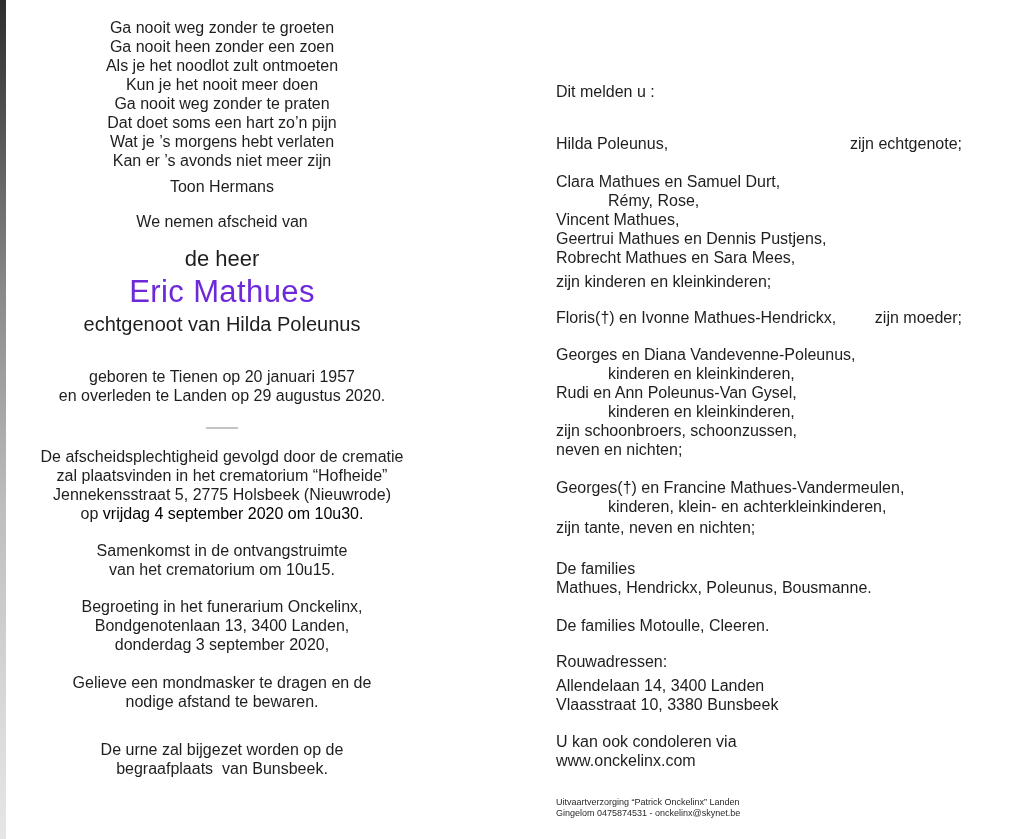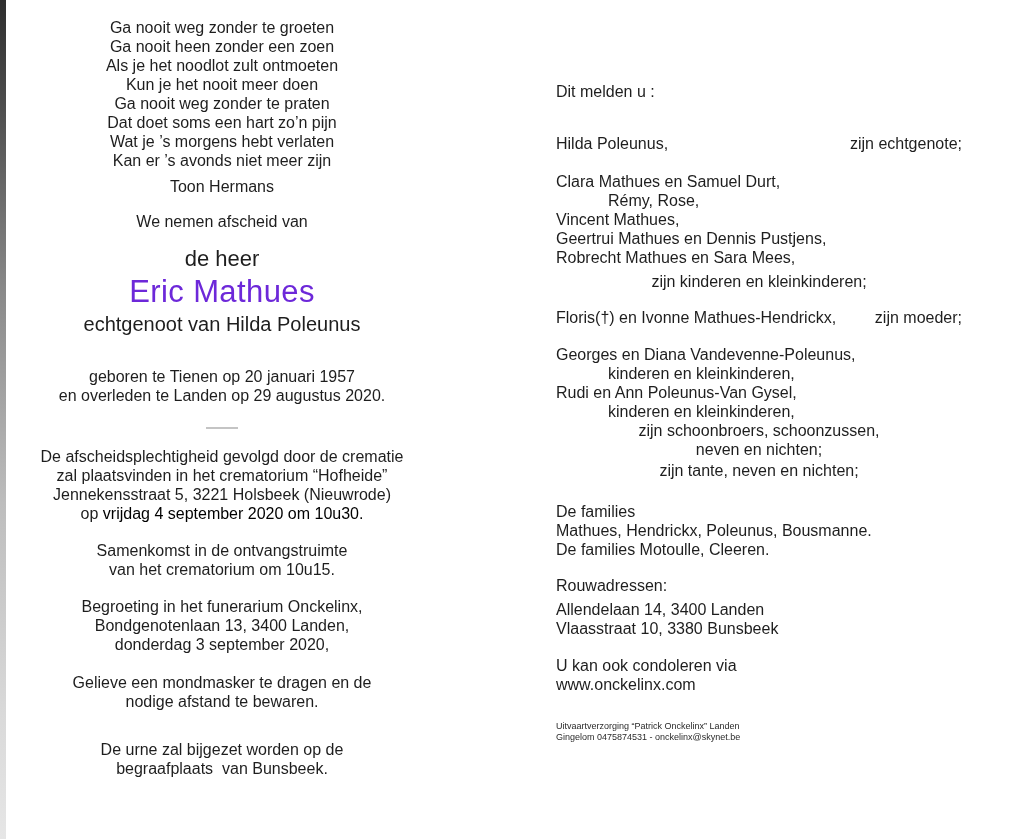--- a/index.html
+++ b/index.html
@@ -28,21 +28,21 @@
     text-align:left; font-size:16px; line-height:19px;
   }
 
   .honorific { font-size:22px; line-height:26px; }
   .deceased-name { font-size:31px; line-height:36px; letter-spacing:0.4px; color:#6d28d9; }
   .spouse-line { font-size:20px; line-height:24px; }
   .bold { font-weight:400; color:#000; }
   .divider { width:32px; border-top:2px solid #c4c4c4; margin:22px auto 0 auto; }
   .row-between { display:flex; justify-content:space-between; align-items:baseline;gap:28px; }
   .indent { padding-left:52px; }
-  .right { text-align:center; }
+  .right { text-align:left; }
   .ws-pre { white-space:pre-wrap; }
   .footer-note { font-size:9px; line-height:11px; color:#2a2a2a; }
 </style>
 </head>
 <body>
 
 <div class="page">
   <div class="edge-artifact"></div>
 
   <div class="col-left">
@@ -66,21 +66,21 @@
     <div style="margin-top:31px">
       <div>geboren te Tienen op 20 januari 1957</div>
       <div>en overleden te Landen op 29 augustus 2020.</div>
     </div>
 
     <div class="divider"></div>
 
     <div style="margin-top:18px">
       <div>De afscheidsplechtigheid gevolgd door de crematie</div>
       <div>zal plaatsvinden in het crematorium “Hofheide”</div>
-      <div>Jennekensstraat 5, 3221 Holsbeek (Nieuwrode)</div>
+      <div>Jennekensstraat 5, 2775 Holsbeek (Nieuwrode)</div>
       <div><span>op </span><span class="bold">vrijdag 4 september 2020 om 10u30.</span></div>
     </div>
 
     <div style="margin-top:18px">
       <div>Samenkomst in de ontvangstruimte</div>
       <div>van het crematorium om 10u15.</div>
     </div>
 
     <div style="margin-top:18px">
       <div>Begroeting in het funerarium Onckelinx,</div>
@@ -123,28 +123,32 @@
 
     <div style="margin-top:18px">
       <div>Georges en Diana Vandevenne-Poleunus,</div>
       <div class="indent">kinderen en kleinkinderen,</div>
       <div>Rudi en Ann Poleunus-Van Gysel,</div>
       <div class="indent">kinderen en kleinkinderen,</div>
     </div>
     <div class="right">zijn schoonbroers, schoonzussen,</div>
     <div class="right">neven en nichten;</div>
 
+    <div style="margin-top:19px">
+      <div>Georges(†) en Francine Mathues-Vandermeulen,</div>
+      <div class="indent">kinderen, klein- en achterkleinkinderen,</div>
+    </div>
     <div class="right" style="margin-top:2px">zijn tante, neven en nichten;</div>
 
     <div style="margin-top:22px">
       <div>De families</div>
       <div>Mathues, Hendrickx, Poleunus, Bousmanne.</div>
     </div>
 
-    <div style="">De families Motoulle, Cleeren.</div>
+    <div style="margin-top:19px">De families Motoulle, Cleeren.</div>
 
     <div style="margin-top:17px">Rouwadressen:</div>
     <div style="margin-top:5px">
       <div>Allendelaan 14, 3400 Landen</div>
       <div>Vlaasstraat 10, 3380 Bunsbeek</div>
     </div>
 
     <div style="margin-top:18px">
       <div>U kan ook condoleren via</div>
       <div>www.onckelinx.com</div>

